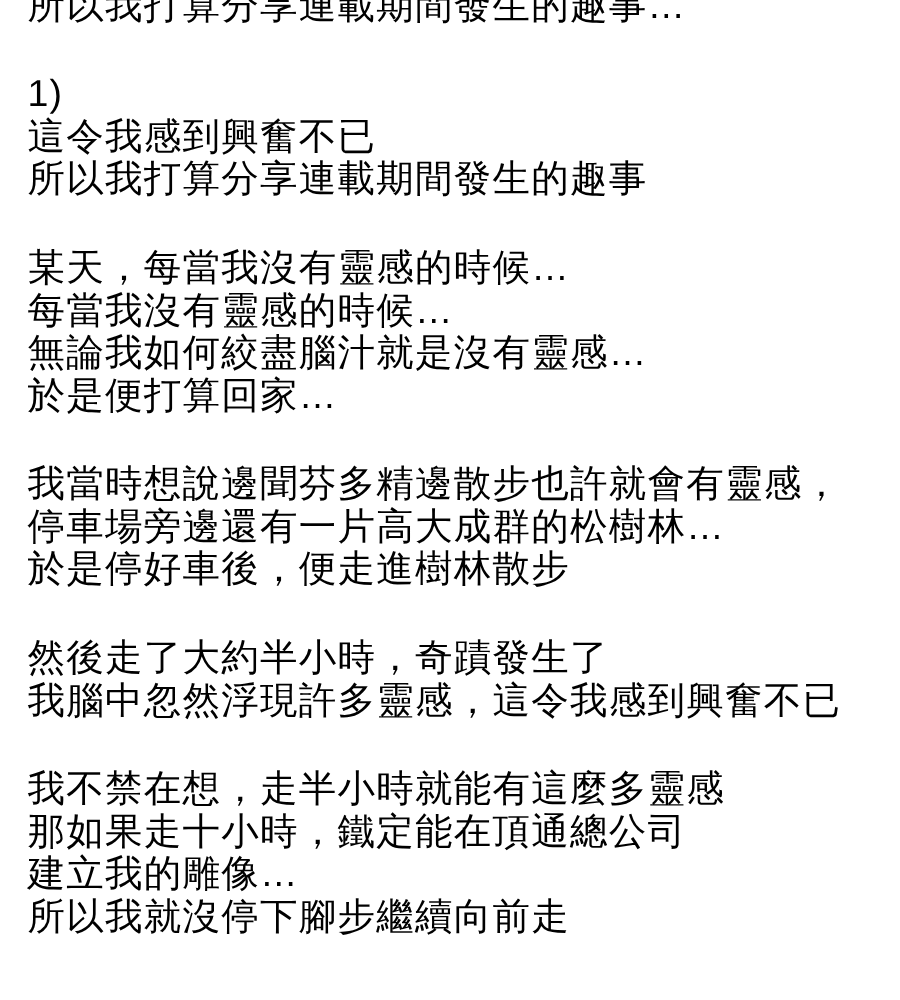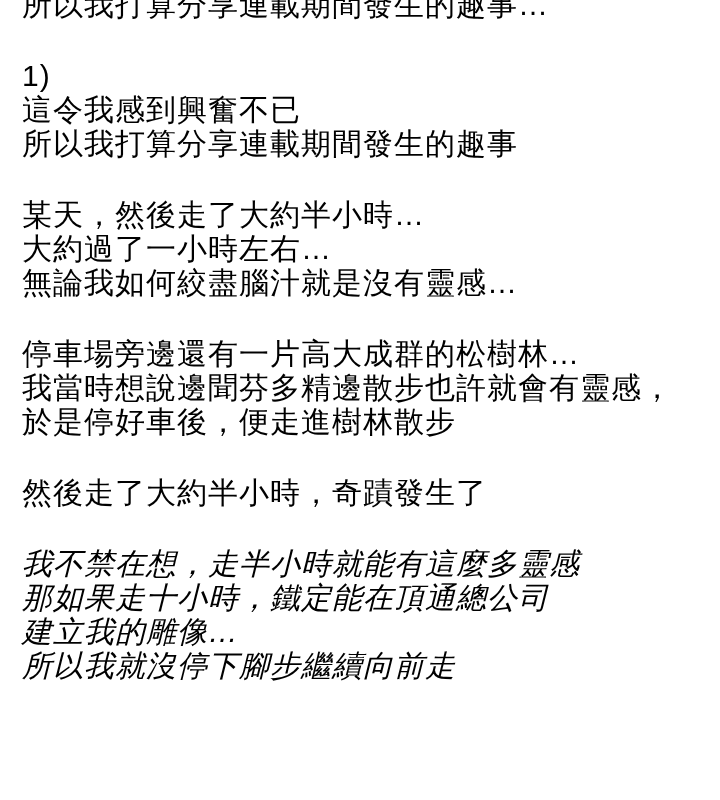--- a/index.html
+++ b/index.html
@@ -23,21 +23,20 @@
     font-size: 30px;
     line-height: 34px;
     letter-spacing: 1px;
     font-weight: 400;
   }
   .para {
     margin: 0 0 37px 0;
   }
   .para:last-child {
     margin-bottom: 16px;
-    font-style: italic;
   }
   .line {
     white-space: pre;
   }
 </style>
 </head>
 <body>
 
 <div class="doc">
 
@@ -45,33 +44,35 @@
     <div class="line">所以我打算分享連載期間發生的趣事…</div>
   </div>
 
   <div class="para">
     <div class="line">1)</div>
     <div class="line">這令我感到興奮不已</div>
     <div class="line">所以我打算分享連載期間發生的趣事</div>
   </div>
 
   <div class="para">
-    <div class="line">某天，然後走了大約半小時…</div>
-    <div class="line">大約過了一小時左右…</div>
+    <div class="line">某天，每當我沒有靈感的時候…</div>
+    <div class="line">每當我沒有靈感的時候…</div>
     <div class="line">無論我如何絞盡腦汁就是沒有靈感…</div>
+    <div class="line">於是便打算回家…</div>
   </div>
 
   <div class="para">
+    <div class="line">我當時想說邊聞芬多精邊散步也許就會有靈感，</div>
     <div class="line">停車場旁邊還有一片高大成群的松樹林…</div>
-    <div class="line">我當時想說邊聞芬多精邊散步也許就會有靈感，</div>
     <div class="line">於是停好車後，便走進樹林散步</div>
   </div>
 
   <div class="para">
     <div class="line">然後走了大約半小時，奇蹟發生了</div>
+    <div class="line">我腦中忽然浮現許多靈感，這令我感到興奮不已</div>
   </div>
 
   <div class="para">
     <div class="line">我不禁在想，走半小時就能有這麼多靈感</div>
     <div class="line">那如果走十小時，鐵定能在頂通總公司</div>
     <div class="line">建立我的雕像…</div>
     <div class="line">所以我就沒停下腳步繼續向前走</div>
   </div>
 
 </div>

